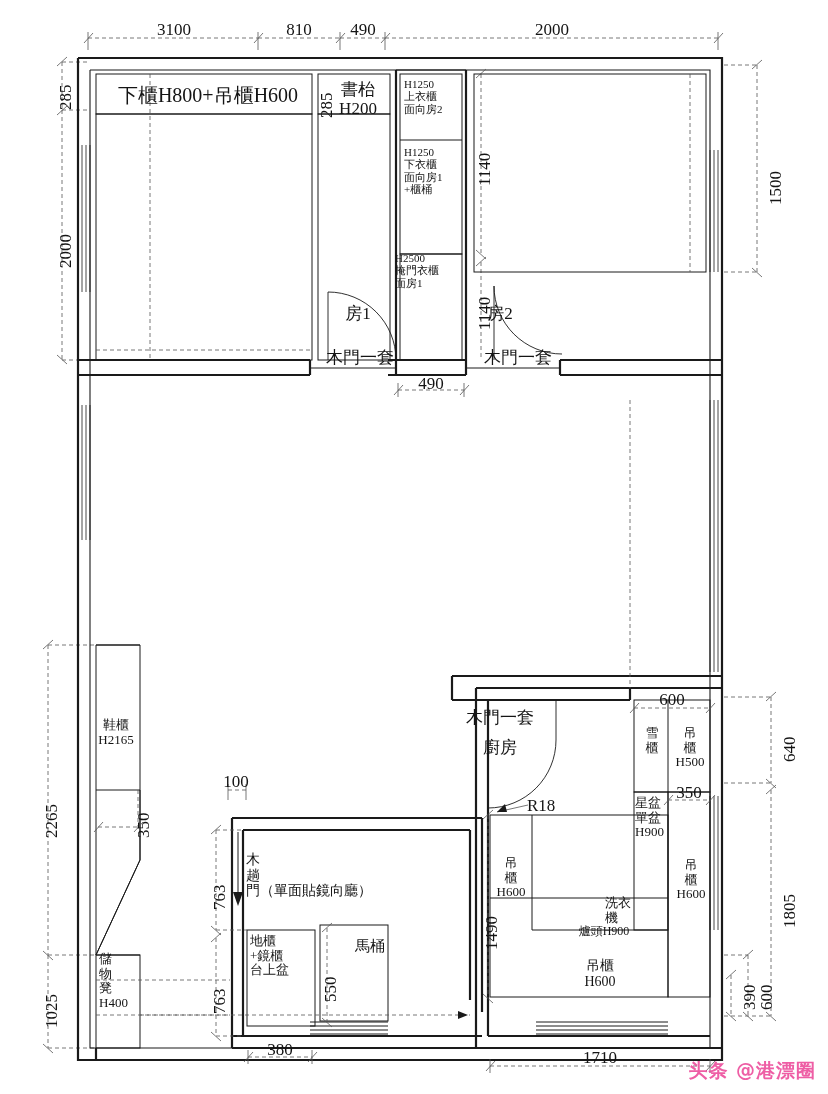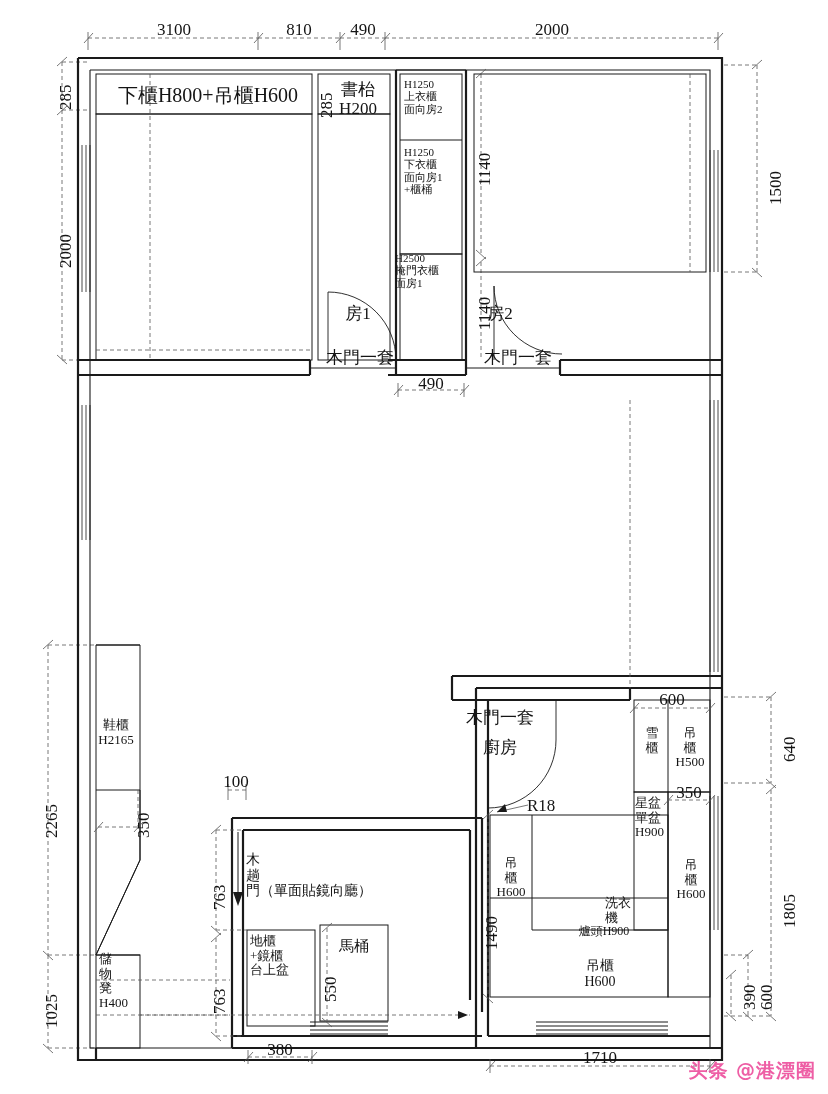--- a/index.html
+++ b/index.html
@@ -450,21 +450,21 @@
 物
 凳
 H400</div>
 
   <div class="lbl" style="left:246px; top:852px; width:200px; font-size:14px;">木
 趟
 門（單面貼鏡向廳）</div>
   <div class="lbl" style="left:250px; top:934px; width:64px; font-size:13px;">地櫃
 +鏡櫃
 台上盆</div>
-  <div class="lbl c" style="left:322px; top:938px; width:64px; font-size:15px;">馬桶</div>
+  <div class="lbl c" style="left:322px; top:938px; width:64px; font-size:15px;padding-left:16px;">馬桶</div>
 
   <div class="lbl c" style="left:440px; top:708px; width:120px; font-size:17px;">木門一套</div>
   <div class="lbl c" style="left:440px; top:738px; width:120px; font-size:17px;">廚房</div>
   <div class="lbl" style="left:527px; top:796px; width:46px; font-size:17px;">R18</div>
   <div class="lbl c" style="left:492px; top:856px; width:38px; font-size:13px;">吊
 櫃
 H600</div>
   <div class="lbl c" style="left:544px; top:925px; width:120px; font-size:12px;">爐頭H900</div>
   <div class="lbl c" style="left:540px; top:958px; width:120px; font-size:14px;">吊櫃
 H600</div>

